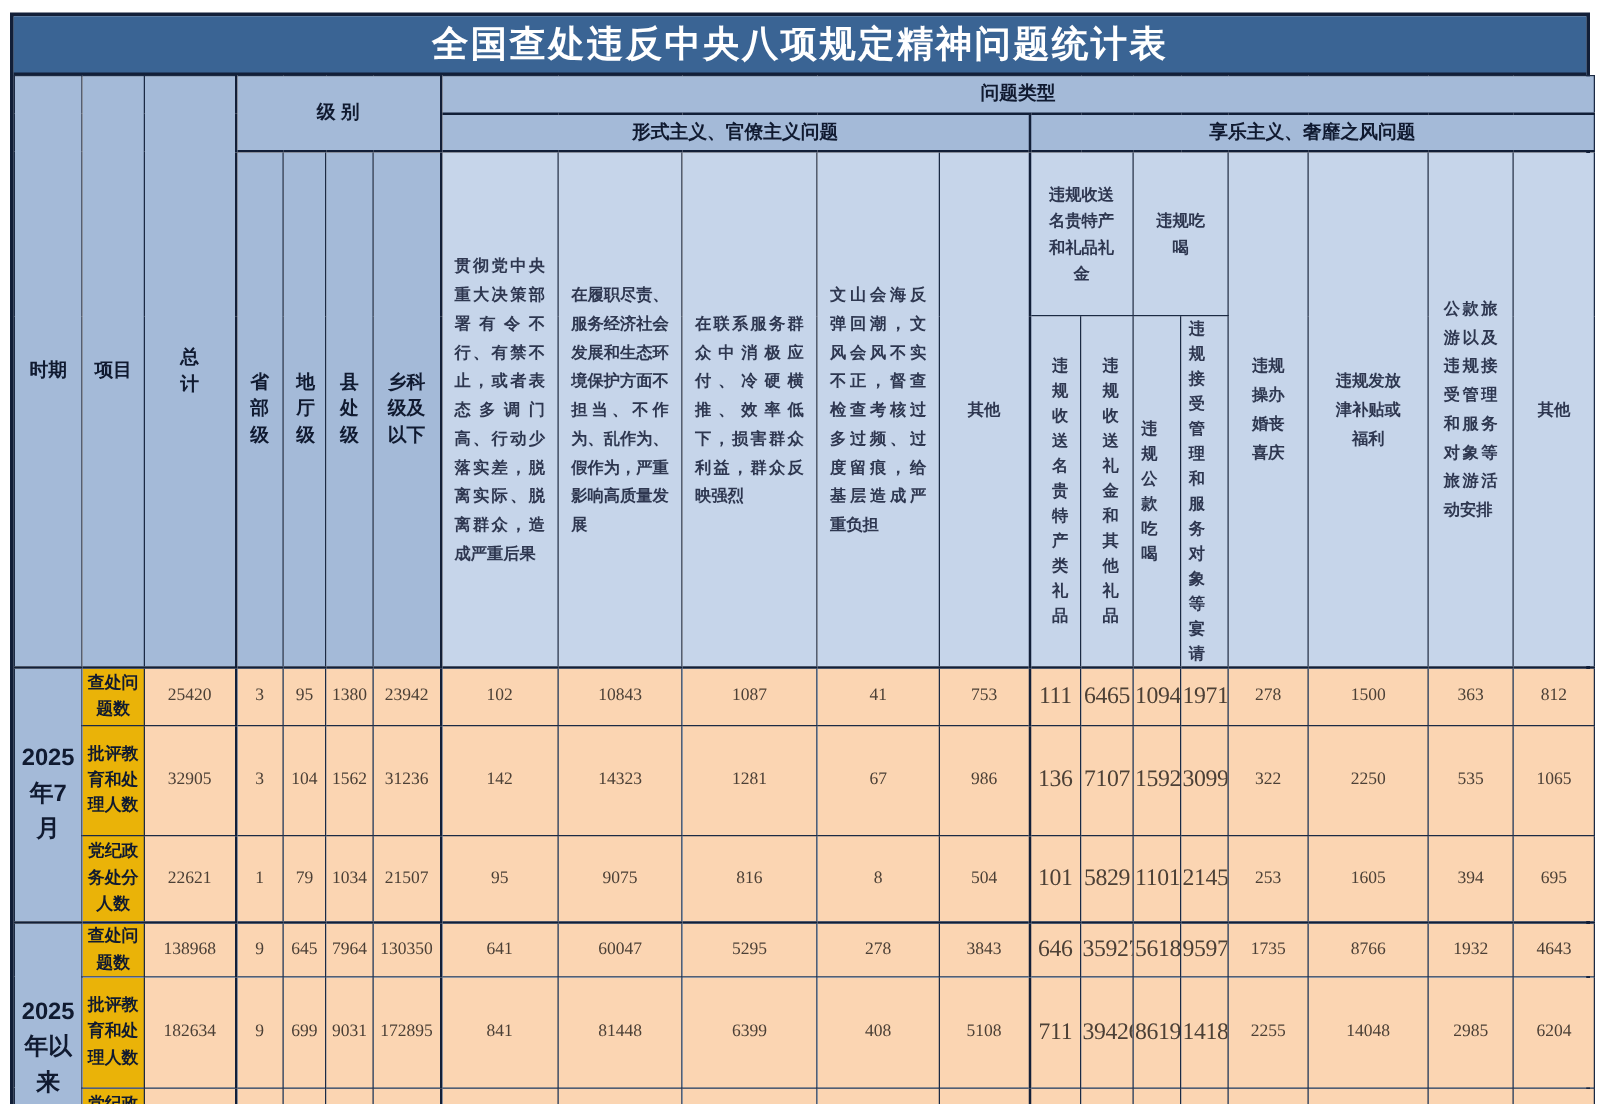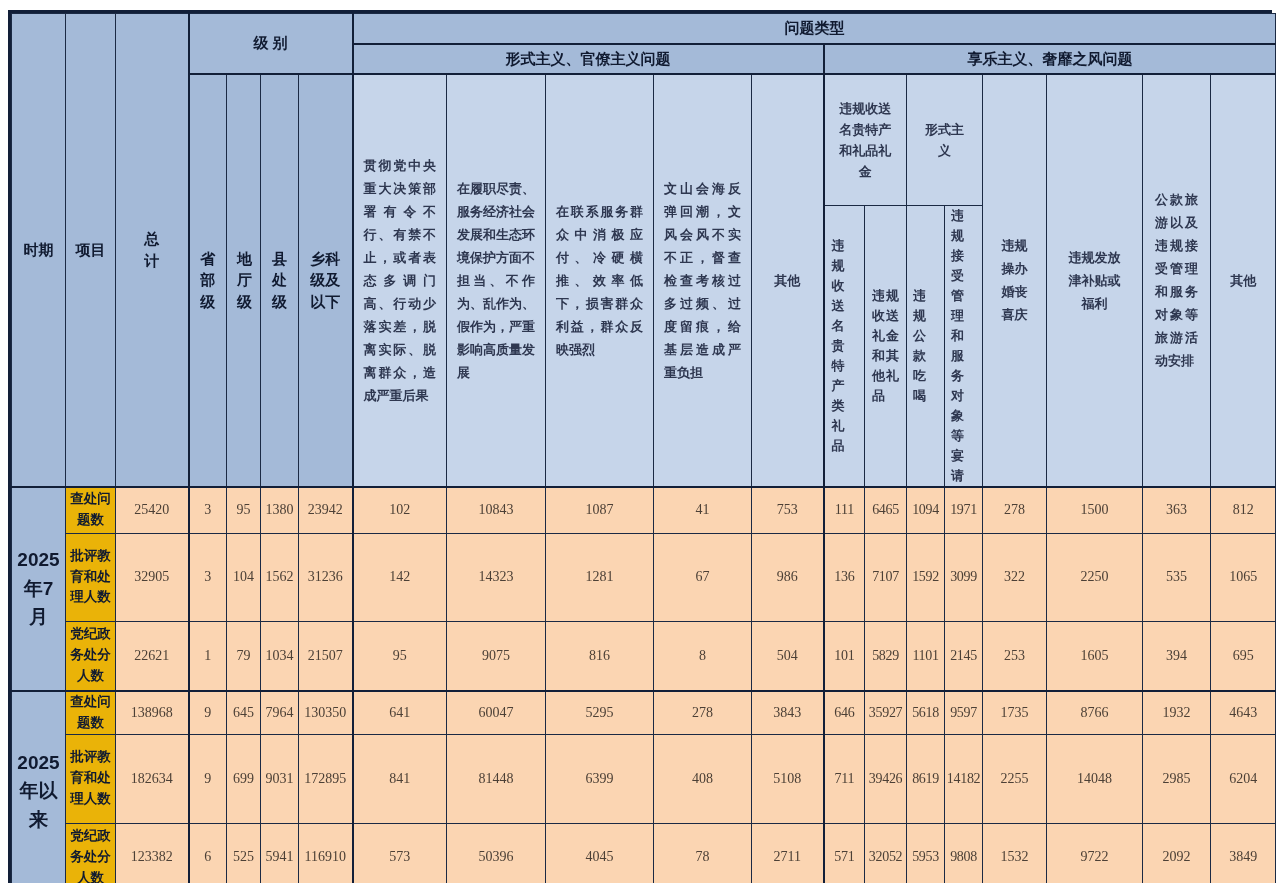--- a/index.html
+++ b/index.html
@@ -16,49 +16,50 @@
   th,td { border:1px solid #1b2a44; overflow:hidden; padding:0; vertical-align:middle; }
 
   
   .hb { background:#a4bad8; color:#101a30; font-weight:bold; font-size:15px; text-align:center; line-height:1.45; }
   
   .hl { background:#c6d5ea; color:#2e3750; font-family:"Liberation Serif",serif; font-size:13px; line-height:23px; text-align:justify;margin-left:47px; }
   .hl.ctr { text-align:center; }
   .lvl { padding:0 10px; }
   .lvl-b { padding:0 8px; }
   .desc { padding:0 10px; }
-  .w2 { padding:0 7px; line-height:20px; }
+  .w2 { padding:0 17px; line-height:20px; }
   .w2b { padding:0 6px; line-height:20px; }
   .g4 { padding:0 14px; line-height:21px; }
   .h5c { padding:0 16px; }
   .h6c { padding:0 17px; }
   .h7c { padding:0 12px; }
   .pre { white-space:pre-line; }
 
   
   .v { background:#fbd5b2; color:#4c4036; font-family:"Liberation Serif",serif; font-size:14px; text-align:center; padding:0 1px; }
-  .v.sm { font-size:14px; letter-spacing:-0.3px; }
+  .v.sm { font-size:19px; letter-spacing:-0.3px; }
   .period { background:#a4bad8; color:#101a30; font-weight:bold; font-size:19px; text-align:center; padding:0 4px; line-height:1.5; }
   .metric { background:#eab308; color:#101a30; font-weight:bold; font-size:13.5px; text-align:center; padding:0 3px; line-height:1.55; }
 
   
   .bl2 { border-left:2px solid #121f38; }
   .hr2 th { border-top:2px solid #121f38;margin-left:36px; }
   .hr3a th { border-top:2px solid #121f38; }
   tr.first td, tr.first th { border-top:2px solid #121f38; }
   tr.gsep td, tr.gsep th { border-top:2px solid #121f38; }
 
   .hr1 { height:30px; } .hr2 { height:30px; } .hr3a { height:132px; } .hr3b { height:148px; }
   .r-a { height:46px; } .r-b { height:88px; } .r-c { height:70px; }
   .r-d { height:40px; } .r-e { height:89px; } .r-f { height:68px; }
 </style>
 </head>
 <body>
 
 <div class="frame">
+  <div class="title-bar">全国查处违反中央八项规定精神问题统计表</div>
 
   <table>
     <colgroup>
       <col style="width:54px">
         <col style="width:50px">
         <col style="width:73px">
       <col style="width:38px">
         <col style="width:34px">
         <col style="width:38px">
         <col style="width:54px">
@@ -94,21 +95,21 @@
         <th class="hb lvl bl2" rowspan="2">省部级</th>
         <th class="hb lvl" rowspan="2">地厅级</th>
         <th class="hb lvl" rowspan="2">县处级</th>
         <th class="hb lvl-b" rowspan="2">乡科级及以下</th>
         <th class="hl desc bl2" rowspan="2">贯彻党中央重大决策部署有令不行、有禁不止，或者表态多调门高、行动少落实差，脱离实际、脱离群众，造成严重后果</th>
         <th class="hl desc" rowspan="2">在履职尽责、服务经济社会发展和生态环境保护方面不担当、不作为、乱作为、假作为，严重影响高质量发展</th>
         <th class="hl desc" rowspan="2">在联系服务群众中消极应付、冷硬横推、效率低下，损害群众利益，群众反映强烈</th>
         <th class="hl desc" rowspan="2">文山会海反弹回潮，文风会风不实不正，督查检查考核过多过频、过度留痕，给基层造成严重负担</th>
         <th class="hl ctr" rowspan="2">其他</th>
         <th class="hl ctr g4 bl2" colspan="2">违规收送名贵特产和礼品礼金</th>
-        <th class="hl ctr g4" colspan="2">形式主义</th>
+        <th class="hl ctr g4" colspan="2">违规吃喝</th>
         <th class="hl ctr h5c" rowspan="2">违规操办婚丧喜庆</th>
         <th class="hl ctr h6c" rowspan="2">违规发放津补贴或福利</th>
         <th class="hl h7c" rowspan="2">公款旅游以及违规接受管理和服务对象等旅游活动安排</th>
         <th class="hl ctr" rowspan="2">其他</th>
       </tr>
       <tr class="hr3b">
         <th class="hl w2 bl2">违规收送名贵特产类礼品</th>
         <th class="hl w2">违规收送礼金和其他礼品</th>
         <th class="hl w2b">违规公款吃喝</th>
         <th class="hl w2b">违规接受管理和服务对象等宴请</th>

